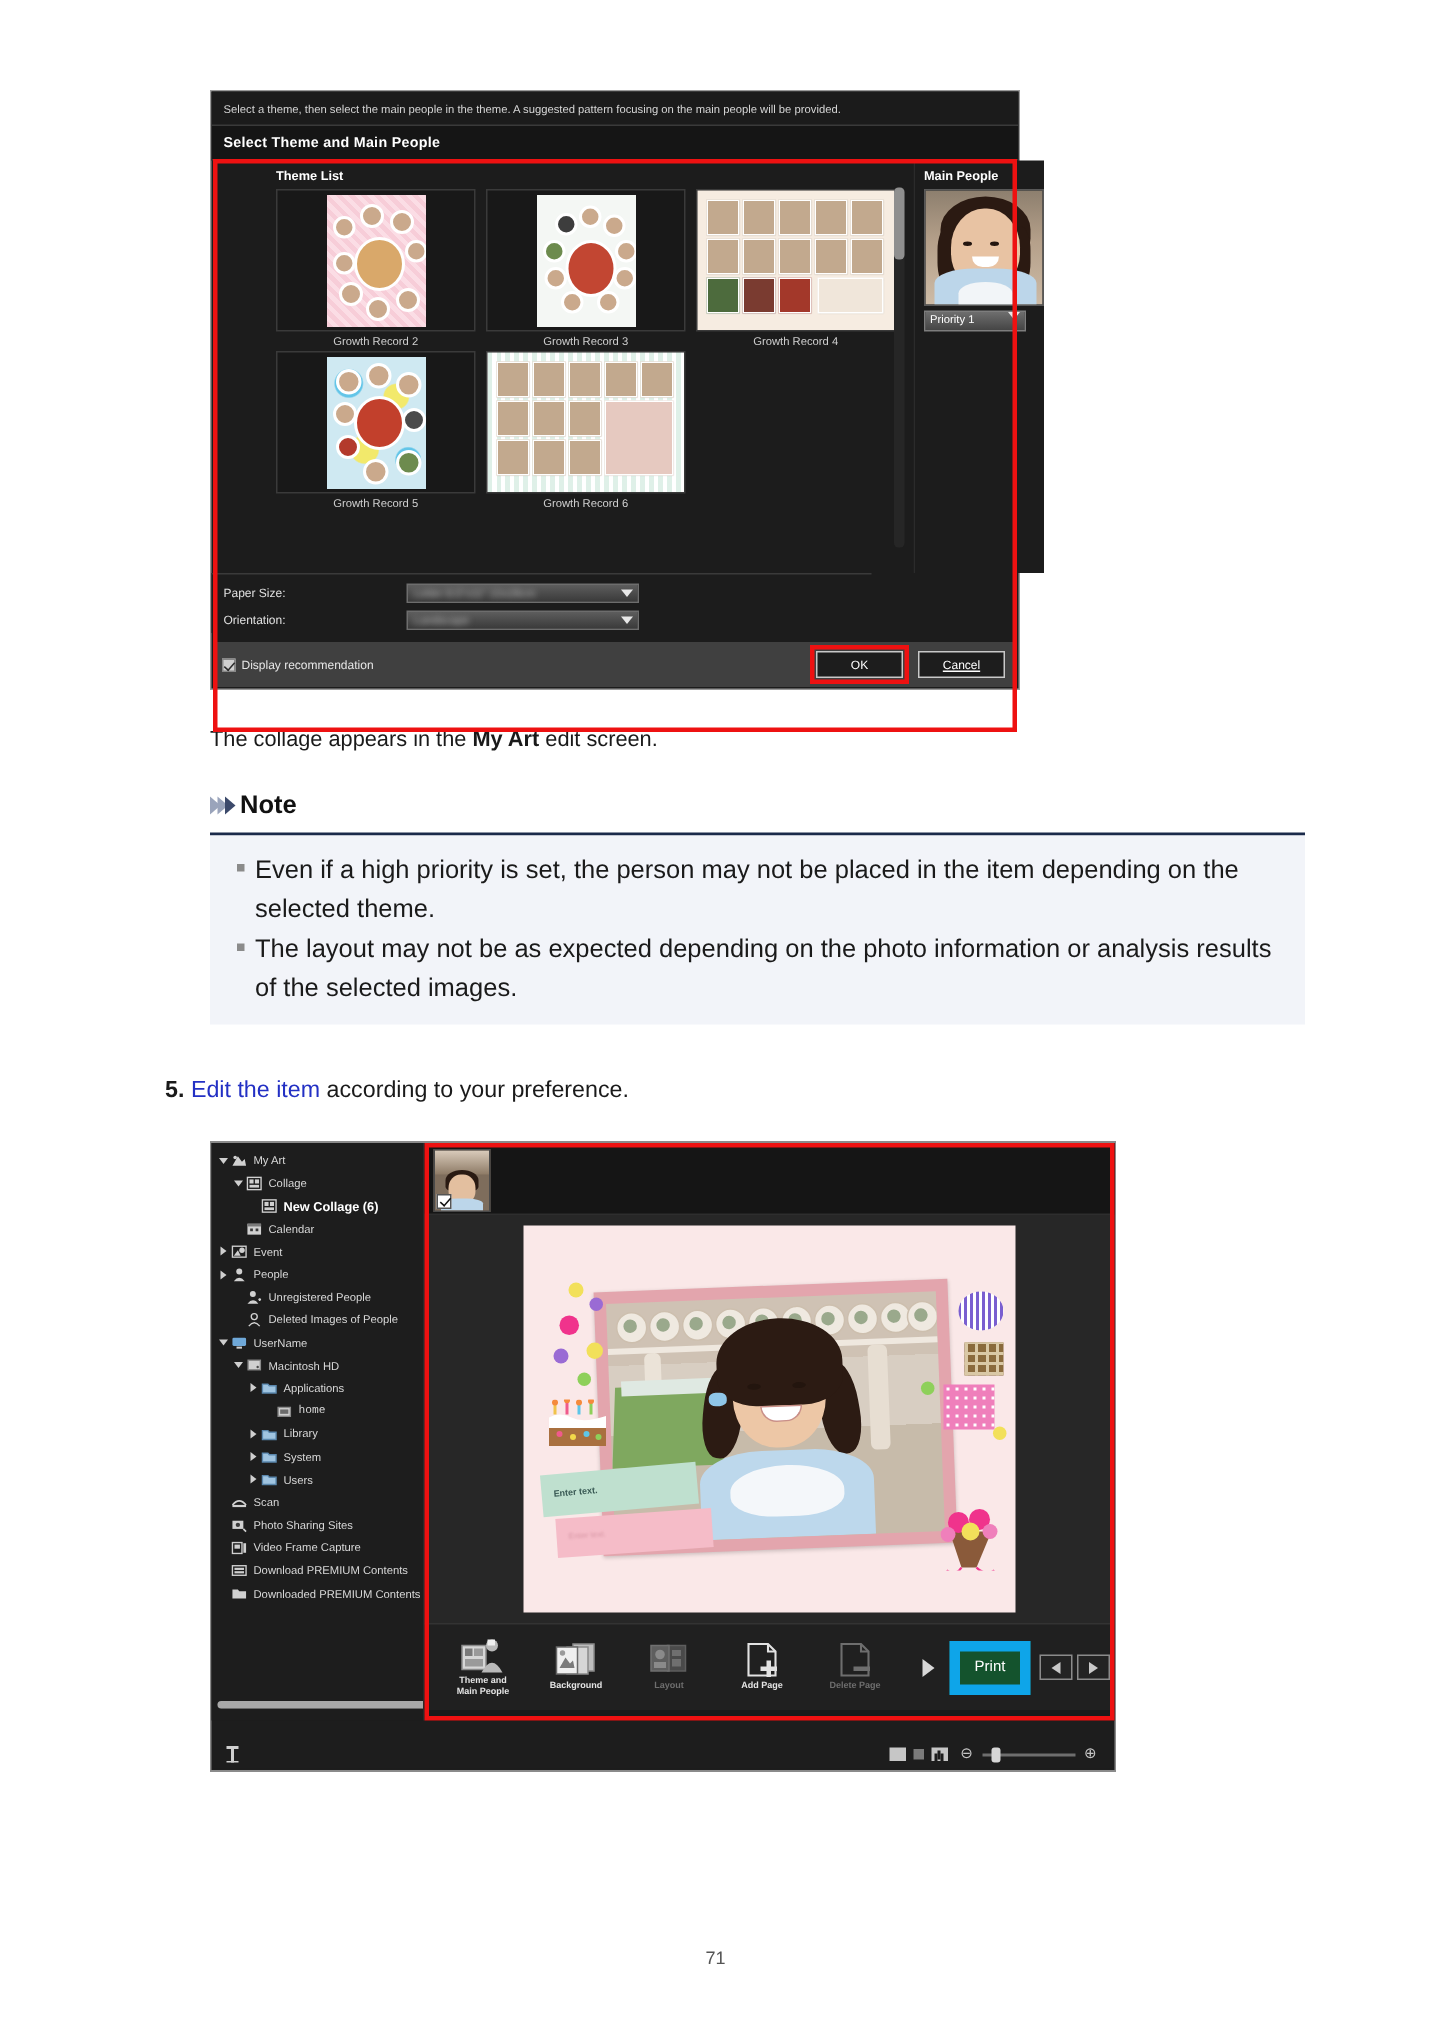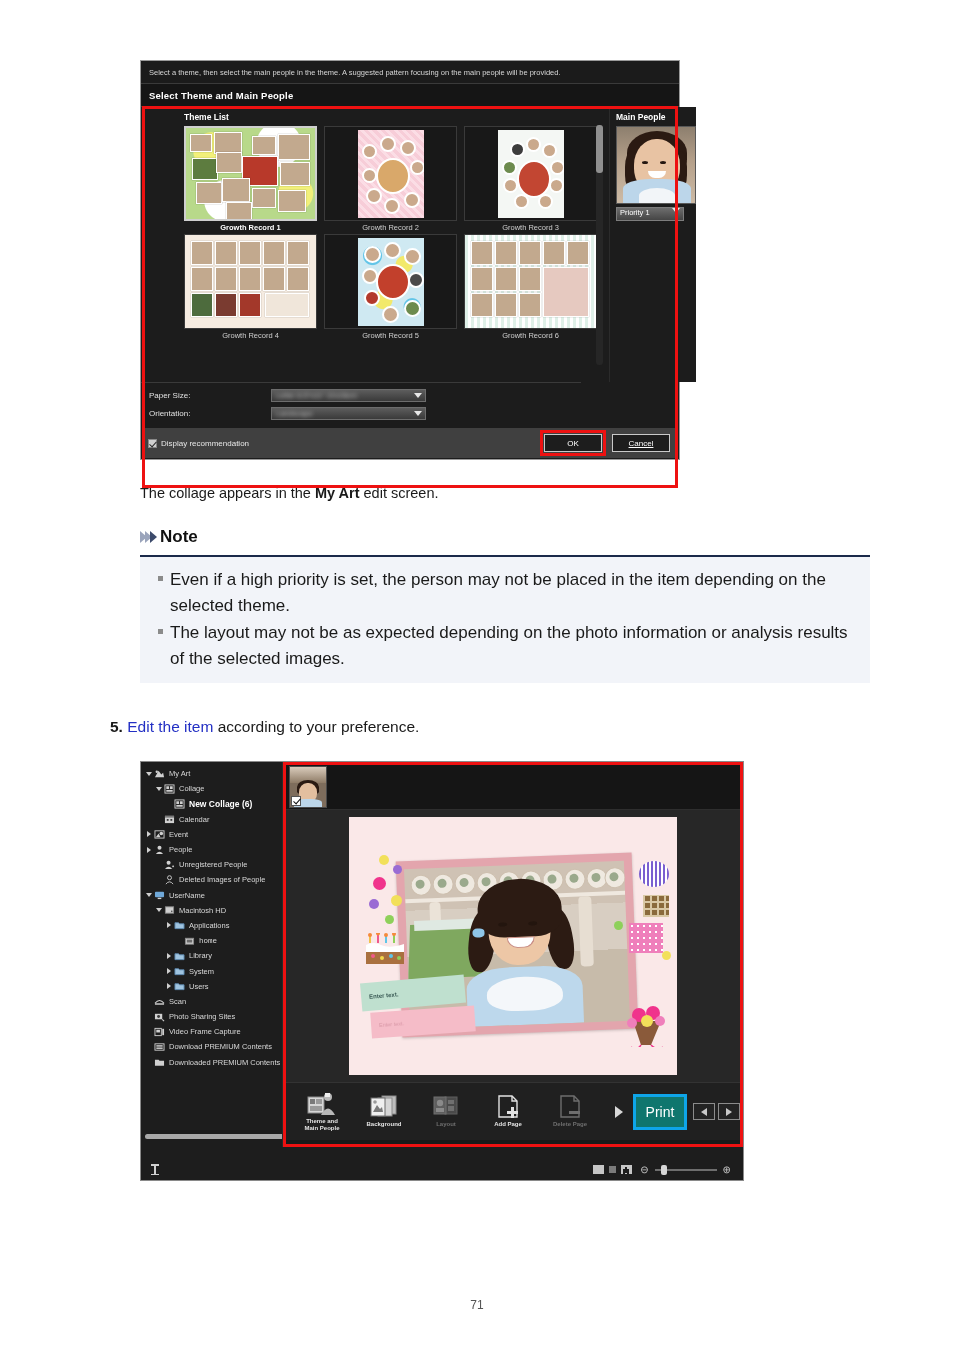--- a/index.html
+++ b/index.html
@@ -304,21 +304,21 @@
   }
   .tool{width:62px;display:flex;flex-direction:column;align-items:center;}
   .tool-ico{width:30px;height:26px;position:relative;margin-bottom:1px;}
   .tool-lab{font-size:6px;color:#e4e4e4;text-align:center;font-weight:bold;line-height:1.25;}
   .tool.disabled .tool-lab{color:#6e6e6e;}
   #tool-arrow{
     width:0;height:0;border-top:6px solid transparent;border-bottom:6px solid transparent;
     border-left:8px solid #d8d8d8;margin:0 10px 0 14px;
   }
   #print-btn{
-    width:54px;height:36px;background:#0f766e;border:3px solid #0ea5e9;color:#fff;font-size:14px;
+    width:54px;height:36px;background:#14532d;border:7px solid #0ea5e9;color:#fff;font-size:10px;
     display:flex;align-items:center;justify-content:center;box-sizing:border-box;margin-right:6px;
   }
   .nav-btn{
     width:22px;height:17px;background:#232323;border:1px solid #8b8b8b;box-sizing:border-box;
     display:flex;align-items:center;justify-content:center;margin-right:3px;
   }
   .nav-tri-l{width:0;height:0;border-top:4px solid transparent;border-bottom:4px solid transparent;border-right:6px solid #c9c9c9;}
   .nav-tri-r{width:0;height:0;border-top:4px solid transparent;border-bottom:4px solid transparent;border-left:6px solid #c9c9c9;}
 
   #statusbar{
@@ -356,40 +356,20 @@
 
   <div id="theme-highlight"></div>
 
   <div id="dlg1-body">
 
     <div id="theme-panel">
       <div class="panel-label">Theme List</div>
 
       <div id="theme-grid">
 
-        <div class="theme-cell selected">
-          <div class="theme-thumb-box">
-            <div class="thumb t1">
-              <div class="ph" style="left:4px;top:6px;width:20px;height:16px;"></div>
-              <div class="ph" style="left:28px;top:4px;width:26px;height:20px;"></div>
-              <div class="ph" style="left:66px;top:8px;width:22px;height:17px;"></div>
-              <div class="ph" style="left:92px;top:6px;width:30px;height:24px;"></div>
-              <div class="ph" style="left:6px;top:30px;width:24px;height:20px;background:#5d7c3f;"></div>
-              <div class="ph" style="left:30px;top:24px;width:24px;height:19px;"></div>
-              <div class="ph" style="left:56px;top:28px;width:34px;height:28px;background:#b8392a;"></div>
-              <div class="ph" style="left:94px;top:34px;width:28px;height:22px;"></div>
-              <div class="ph" style="left:10px;top:54px;width:24px;height:20px;"></div>
-              <div class="ph" style="left:36px;top:50px;width:26px;height:22px;"></div>
-              <div class="ph" style="left:66px;top:60px;width:22px;height:18px;"></div>
-              <div class="ph" style="left:92px;top:62px;width:26px;height:20px;"></div>
-              <div class="ph" style="left:40px;top:74px;width:24px;height:16px;"></div>
-            </div>
-          </div>
-          <div class="theme-caption">Growth Record 1</div>
-        </div>
 
         <div class="theme-cell">
           <div class="theme-thumb-box">
             <div class="thumb t2" style="width:66px;height:88px;">
               <div class="phc" style="left:18px;top:28px;width:30px;height:32px;background:#d9a86a;"></div>
               <div class="phc" style="left:4px;top:14px;width:11px;height:11px;"></div>
               <div class="phc" style="left:22px;top:6px;width:12px;height:12px;"></div>
               <div class="phc" style="left:42px;top:10px;width:12px;height:12px;"></div>
               <div class="phc" style="left:52px;top:30px;width:11px;height:11px;"></div>
               <div class="phc" style="left:4px;top:38px;width:11px;height:11px;"></div>

